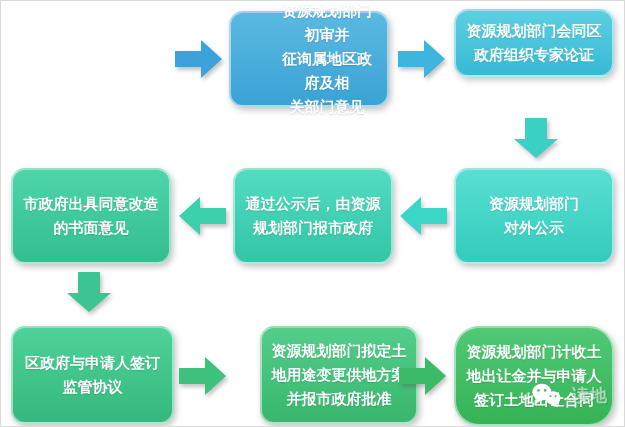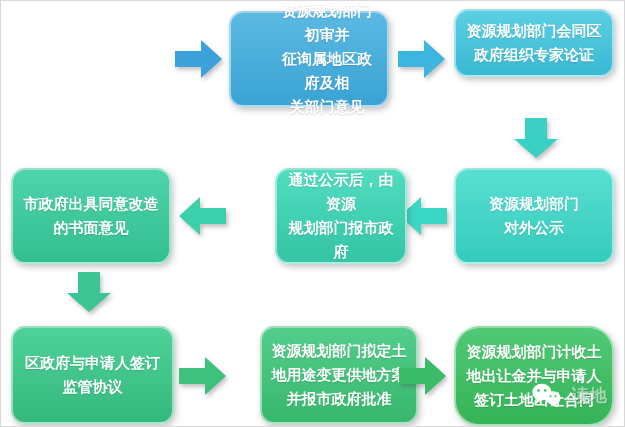--- a/index.html
+++ b/index.html
@@ -89,21 +89,21 @@
 
   <div class="node" style="left: 453px; top: 167px; width: 160px; height: 96px; background: linear-gradient(rgb(88, 223, 210) 0%, rgb(52, 203, 188) 100%);">
     <span class="node-text">资源规划部门
 对外公示</span>
   </div>
 
   <svg class="arrow" style="left:398px; top:195px;" width="48" height="40" viewBox="0 0 48 40">
     <polygon points="48,12 22,12 22,1 1,20 22,39 22,28 48,28" fill="#3BD7C6"></polygon>
   </svg>
 
-  <div class="node" style="left: 232px; top: 167px; width: 132px; height: 96px; background: linear-gradient(rgb(81, 220, 192) 0%, rgb(51, 197, 165) 100%); margin-left: 42px;">
+  <div class="node" style="left: 232px; top: 167px; width: 160px; height: 96px; background: linear-gradient(rgb(81, 220, 192) 0%, rgb(51, 197, 165) 100%);">
     <span class="node-text">通过公示后，由资源
 规划部门报市政府</span>
   </div>
 
   <svg class="arrow" style="left:177px; top:195px;" width="48" height="40" viewBox="0 0 48 40">
     <polygon points="48,12 22,12 22,1 1,20 22,39 22,28 48,28" fill="#3CCFAC"></polygon>
   </svg>
 
   <div class="node" style="left: 10px; top: 167px; width: 160px; height: 96px; background: linear-gradient(rgb(78, 212, 171) 0%, rgb(51, 190, 144) 100%);">
     <span class="node-text">市政府出具同意改造

